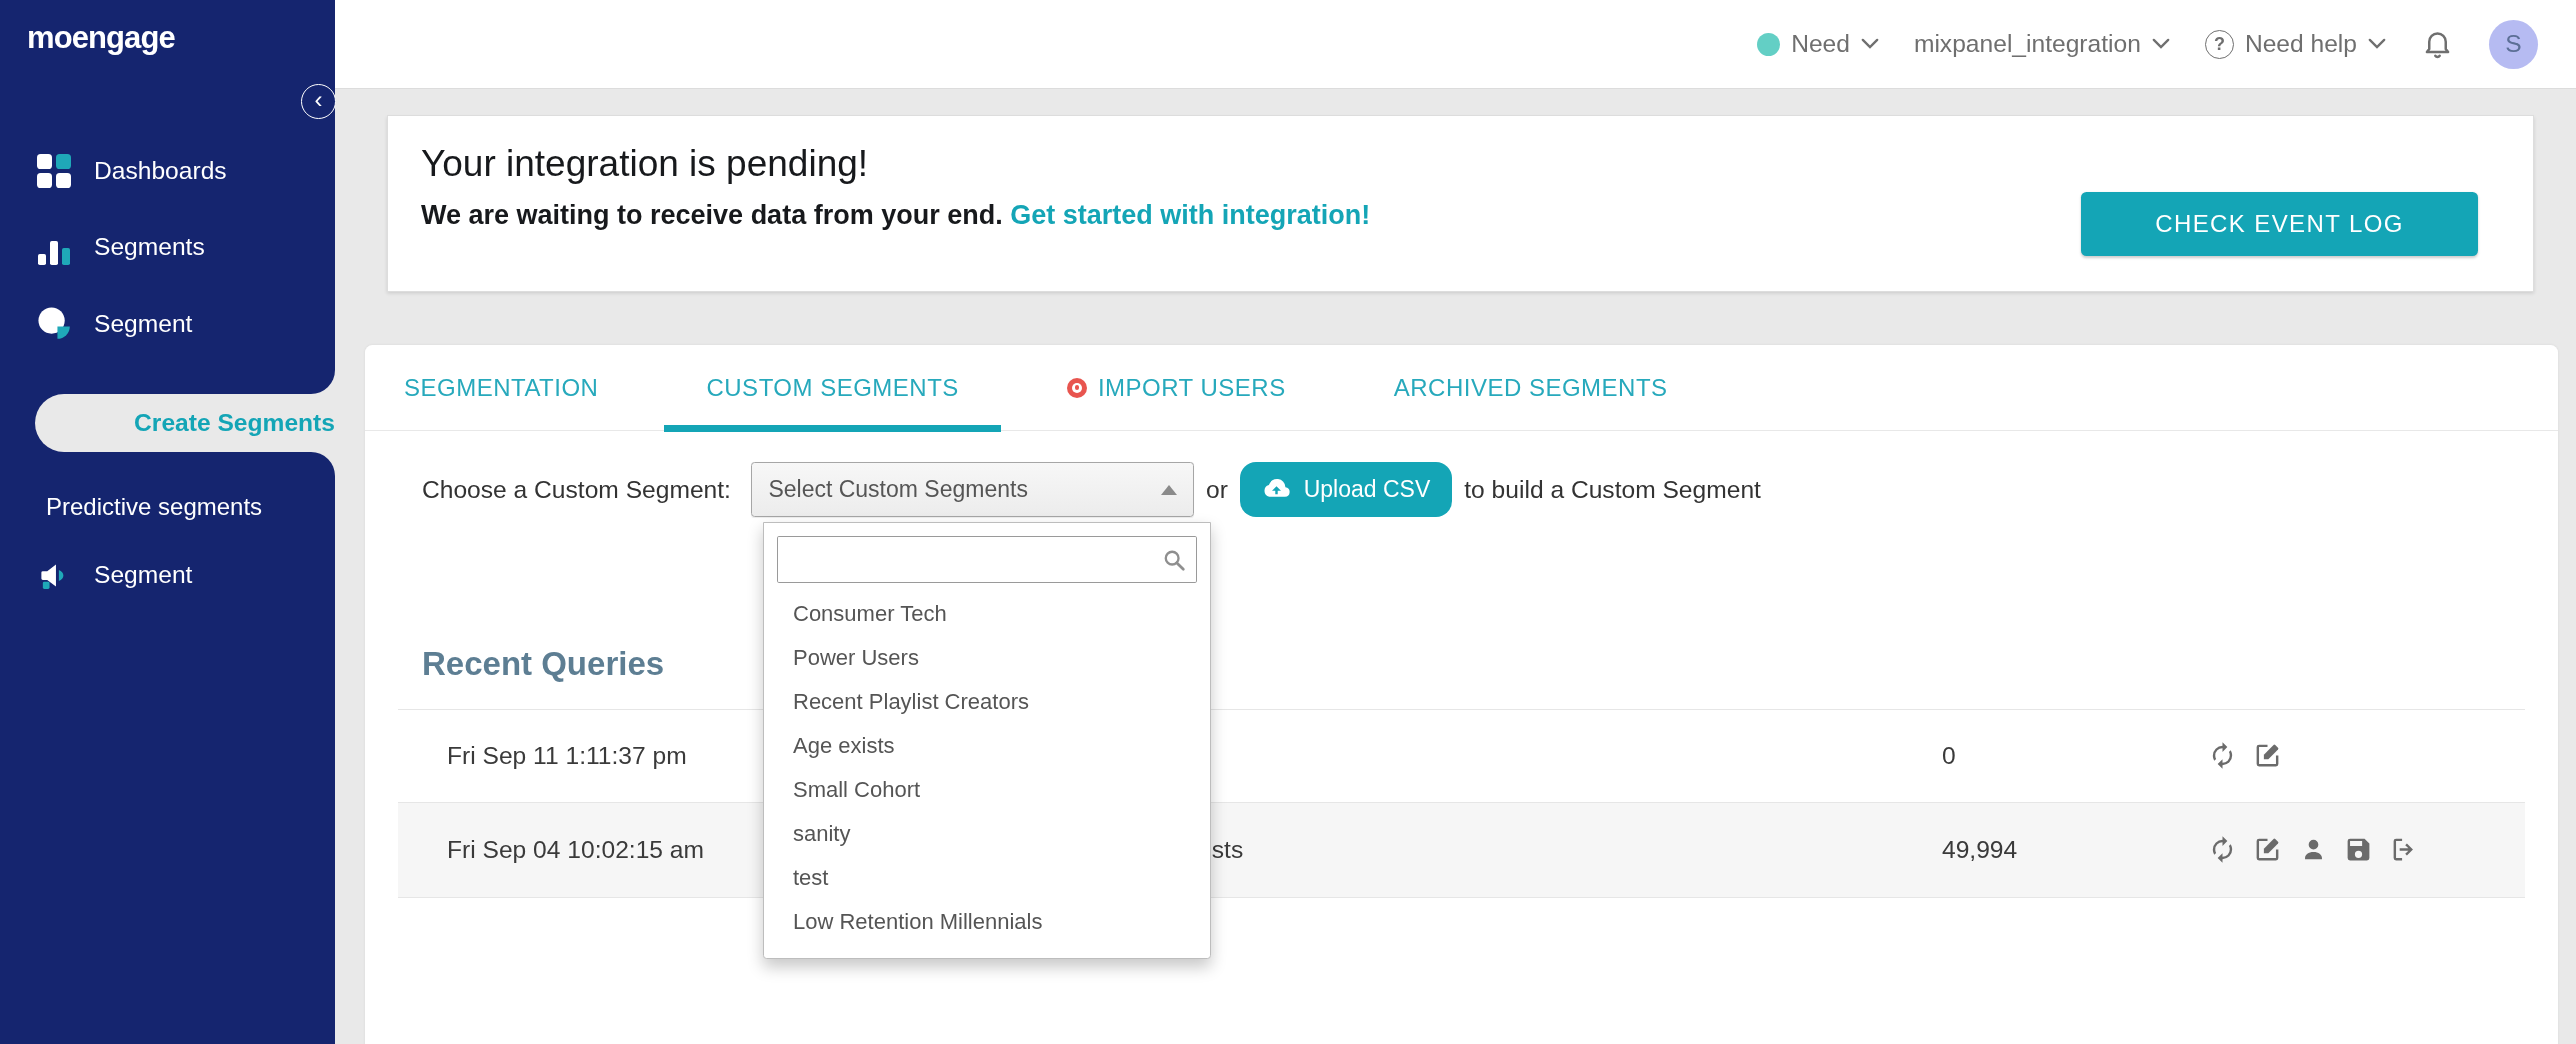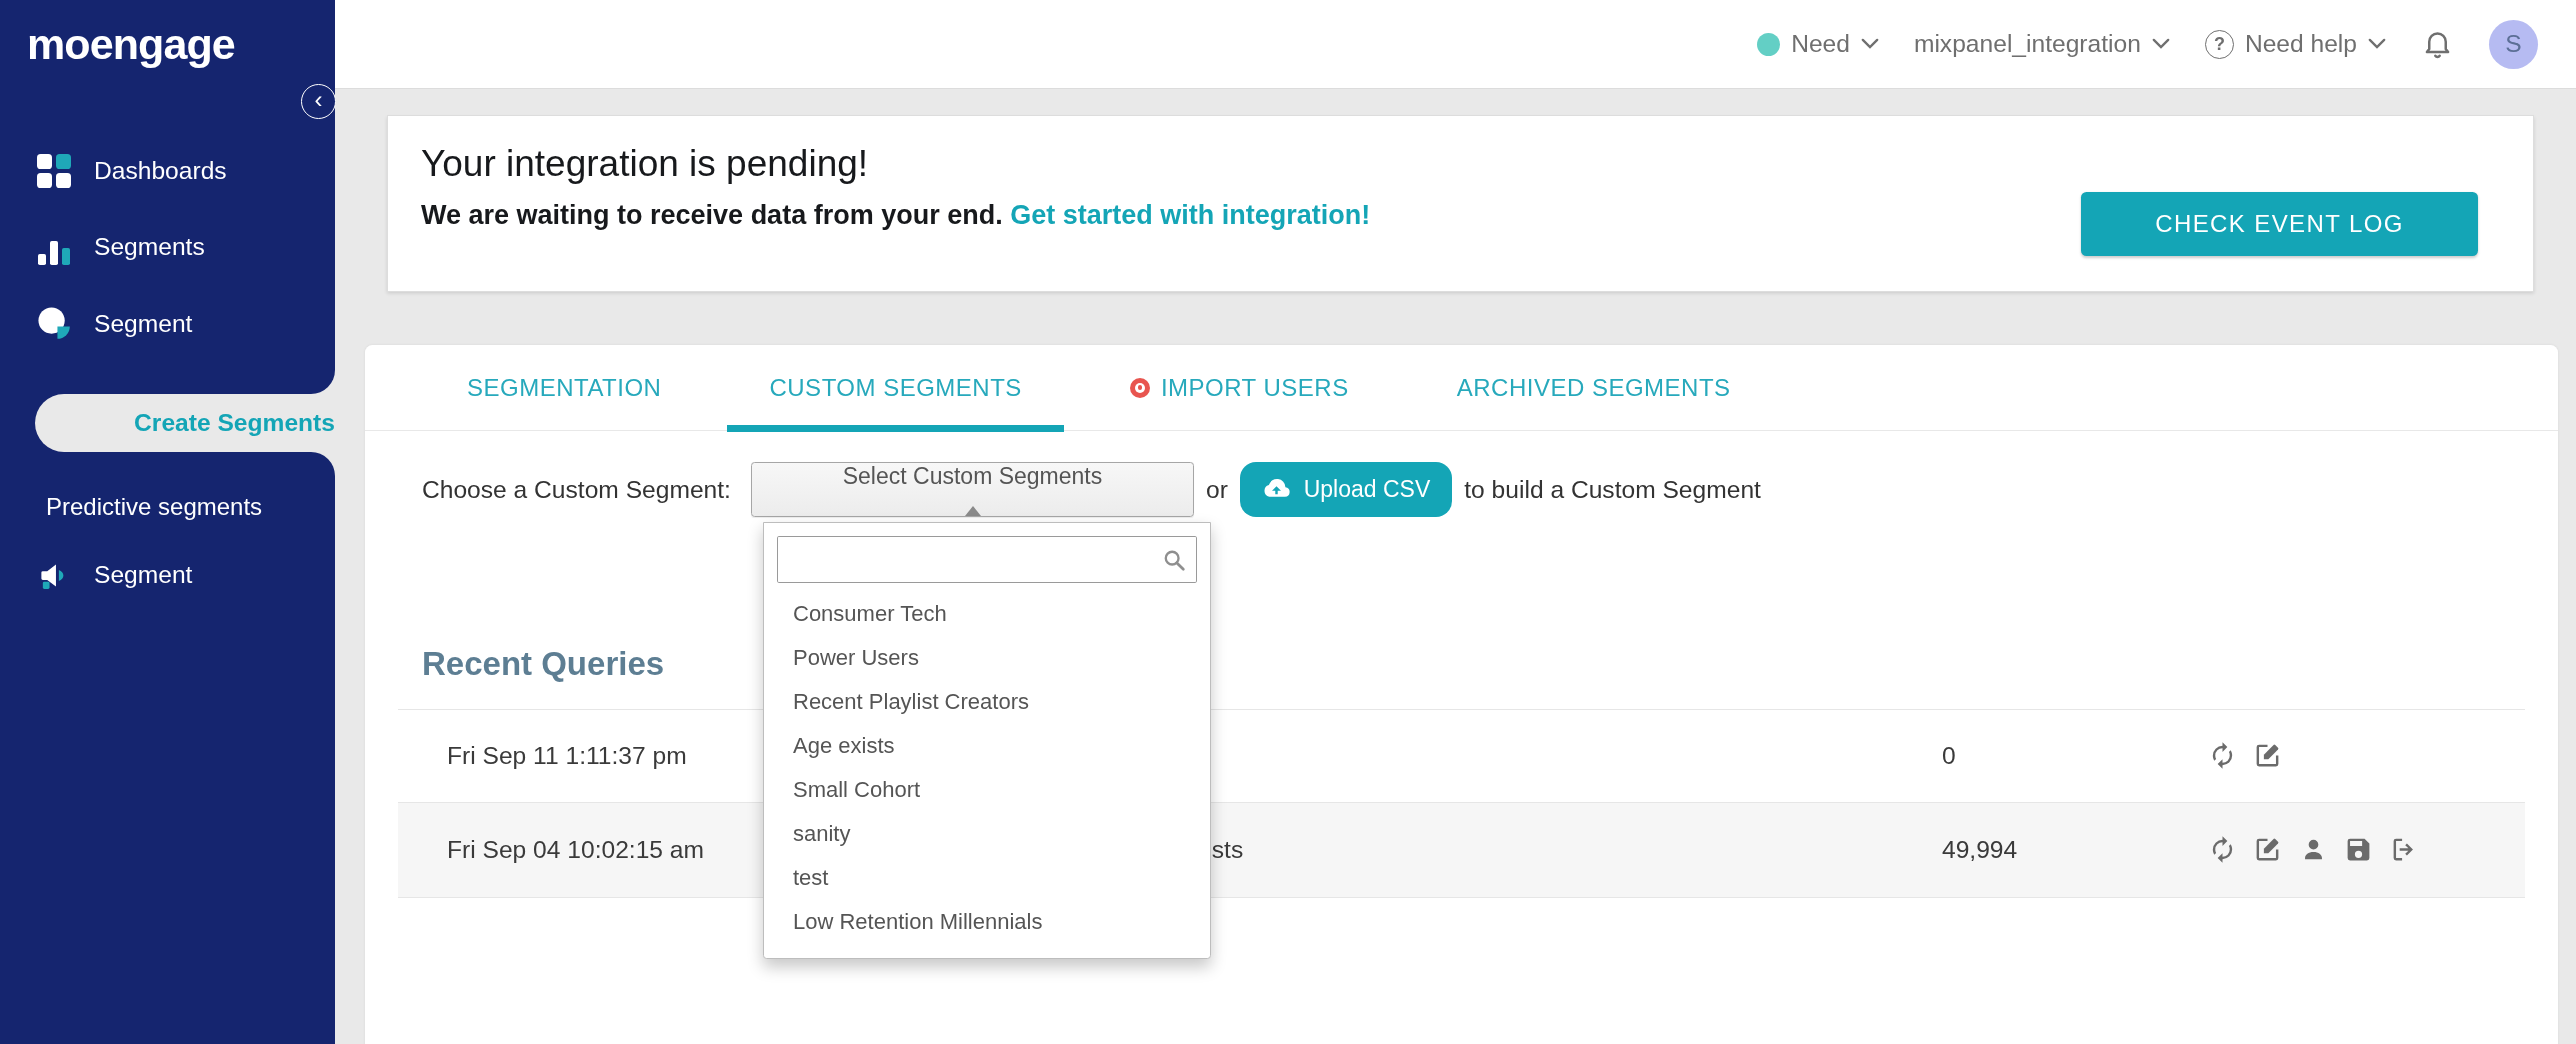--- a/index.html
+++ b/index.html
@@ -10,21 +10,21 @@
     position:relative;
     overflow:hidden;
     color:#333;
   }
   
   .sidebar {
     position:absolute; left:0; top:0; width:335px; height:1045px;
     background:#15256f; z-index:20;
   }
   .logo {
-    color:#fff; font-size:43px; font-weight:bold; letter-spacing:-0.9px;
+    color:#fff; font-size:31px; font-weight:bold; letter-spacing:-0.9px;
     padding:20px 0 0 27px; height:84px;
   }
   .collapse-btn {
     position:absolute; left:301px; top:84px; width:35px; height:35px;
     border:1.8px solid #fff; border-radius:50%; background:#15256f;
     color:#fff; font-size:24px; display:flex; align-items:center; justify-content:center;
     line-height:1; cursor:pointer; z-index:25; padding-bottom:2.7px;
   }
   .nav { margin-top:57px; }
   .nav-item {
@@ -84,21 +84,21 @@
     font-size:24px; letter-spacing:1.4px; cursor:pointer;
     font-family:"Liberation Sans", sans-serif;
     box-shadow:0 1.8px 2.7px rgba(0,0,0,.2);
   }
   
   .panel {
     position:absolute; left:365px; top:345px; width:2193px; height:699px;
     background:#fff; border-radius:7.3px 7.3px 0 0; box-shadow:0 0.9px 2.7px rgba(0,0,0,.08);
   }
   .tabs {
-    height:86px; display:flex; align-items:stretch; padding-left:102px;
+    height:86px; display:flex; align-items:stretch; padding-left:39px;
     border-bottom:1.8px solid #e8e8e8;
   }
   .tab {
     display:flex; align-items:center; gap:11px; margin-right:108px;
     color:#27a9bc; font-size:24px; letter-spacing:0.5px; position:relative; cursor:pointer;
   }
   .tab.active::after {
     content:""; position:absolute; left:-42px; right:-42px; bottom:-1.8px;
     height:6.4px; background:#14a5b6;
   }
@@ -109,21 +109,20 @@
   .red-dot i::after { content:""; position:absolute; left:2.7px; top:2.7px; width:4.6px; height:4.6px;
     border-radius:50%; background:#e8554f; }
   .chooser { display:flex; align-items:center; margin:31px 0 0 57px; gap:12px; font-size:24.6px; color:#333; }
   .chooser-label { width:317px; flex:0 0 317px; }
   .select-box {
     width:443px; height:55px; border:0.9px solid #a6a6a6; border-radius:3.6px;
     background:linear-gradient(180deg,#f7f7f7,#ececec);
     display:flex; align-items:center; justify-content:space-between;
     padding:0 16.4px; font-size:23px; color:#555; cursor:pointer;
     box-shadow:0 0.9px 0.9px rgba(0,0,0,.08);
-    flex-direction:column;
   }
   .tri-up { width:0; height:0; border-left:8.2px solid transparent; border-right:8.2px solid transparent;
     border-bottom:10px solid #8a8a8a; }
   .upload-btn {
     height:55px; padding:0 22px; background:#14a5b6; border:none; border-radius:16px;
     color:#fff; font-size:23px; display:flex; align-items:center; gap:12.8px; cursor:pointer;
     font-family:"Liberation Sans", sans-serif;
   }
   .upload-btn svg { width:29px; height:29px; }
   

